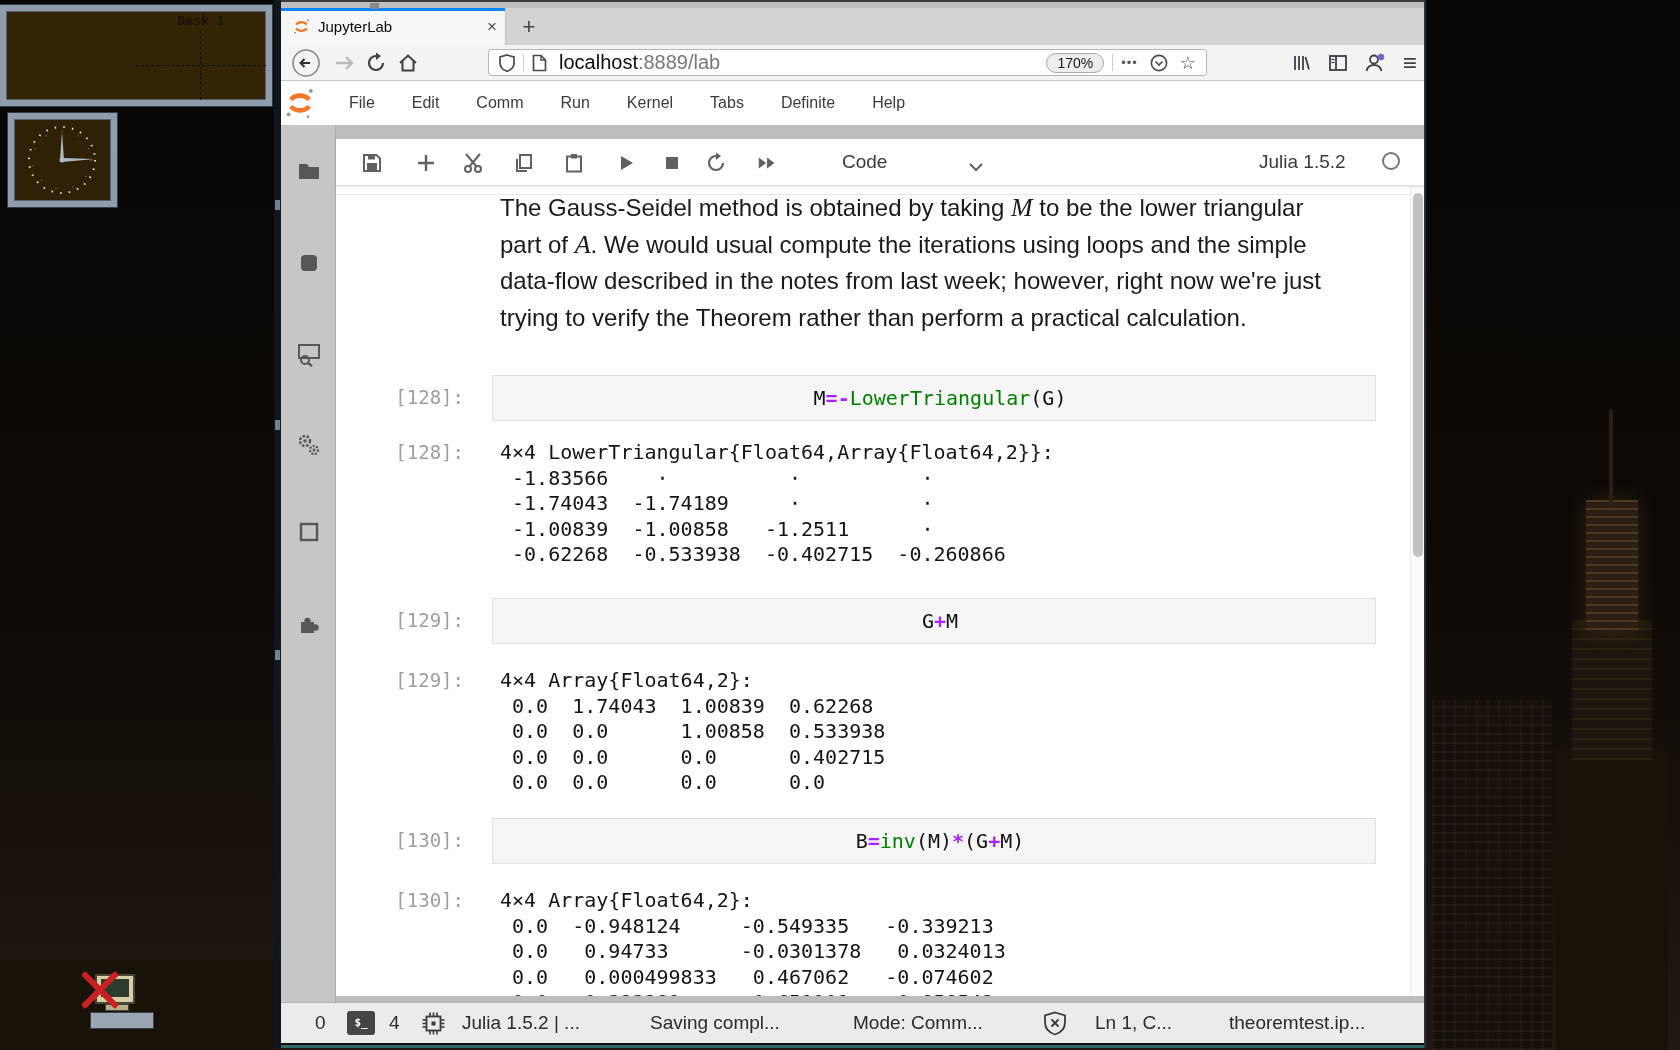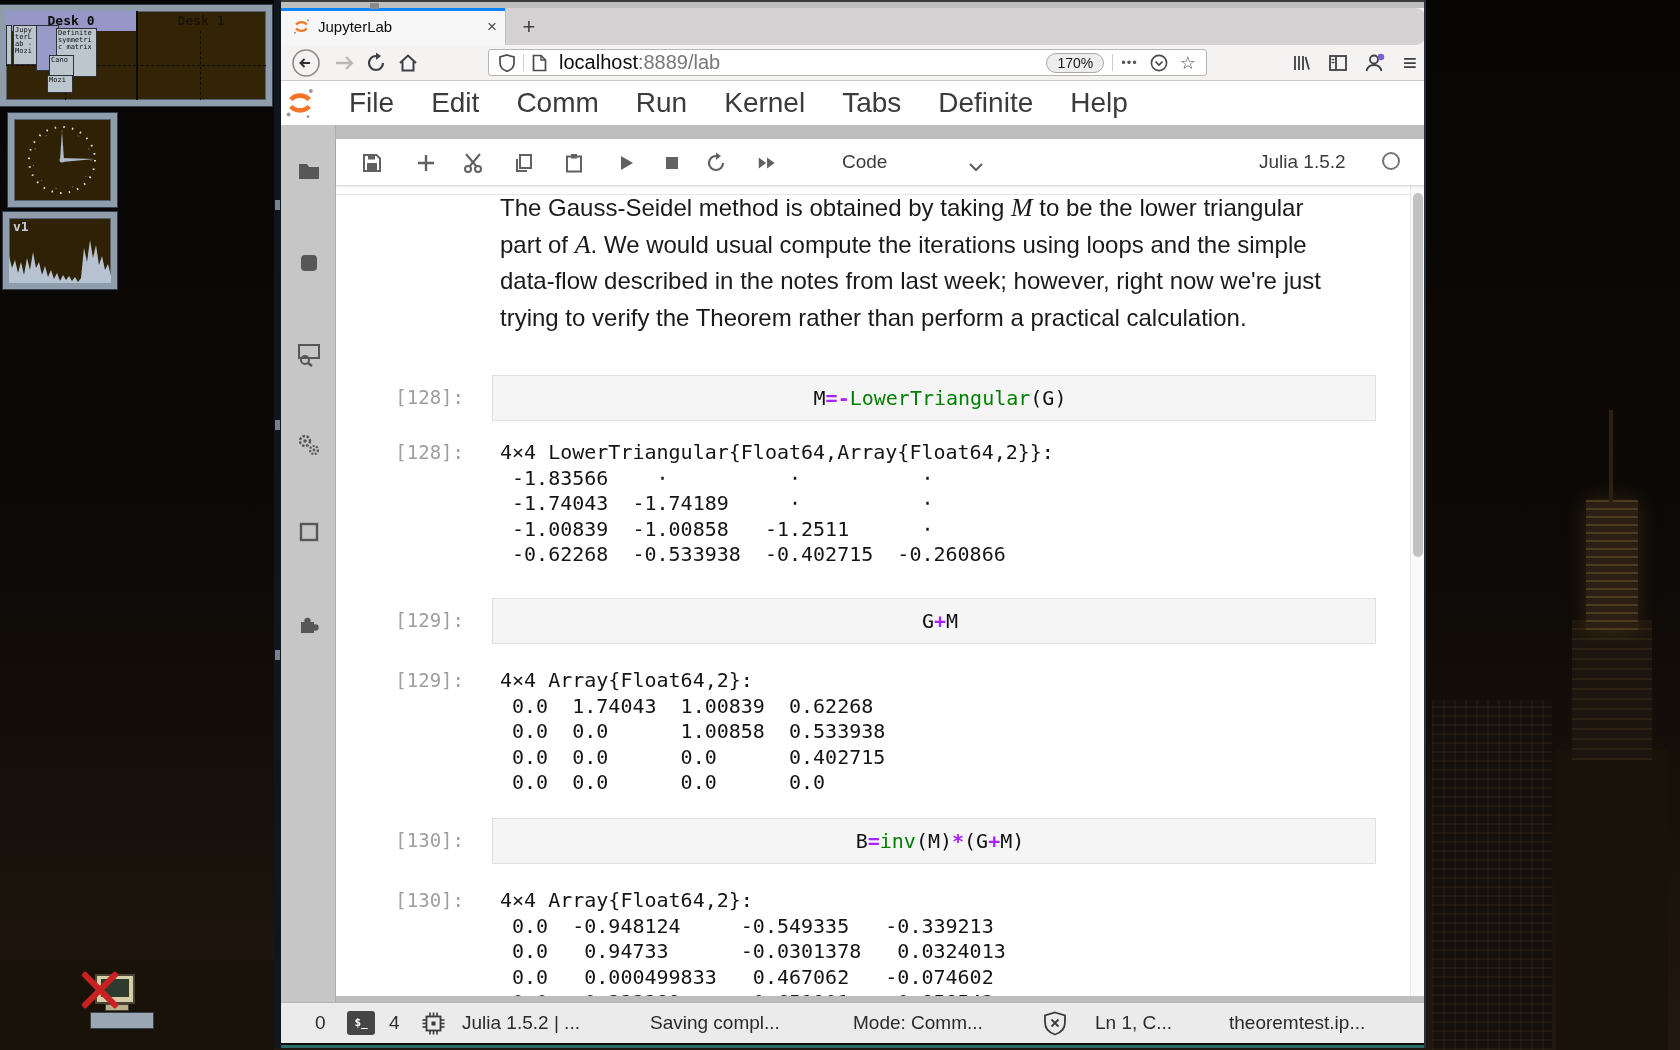--- a/index.html
+++ b/index.html
@@ -45,42 +45,42 @@
   .iconbar{position:absolute;left:90px;top:1012px;width:62px;height:15px;background:#9aa6b2;border:1px solid #39424c;}
   
   .ff{position:absolute;left:274px;top:0;width:1152px;height:1048px;background:#f5f4f2;}
   .leftframe{position:absolute;left:0;top:0;width:7px;height:100%;background:#10161e;z-index:60;}
   .leftframe i{position:absolute;left:1px;width:5px;height:10px;background:#76828f;}
   .rightframe{position:absolute;right:0;top:0;width:2px;height:100%;background:#2b313a;z-index:60;}
   .topframe{position:absolute;left:0;top:0;width:100%;height:8px;background:#bfbfbf;border-top:2px solid #3c3c3c;box-sizing:border-box;z-index:55;}
   .topnotch{position:absolute;left:96px;top:1px;width:9px;height:6px;background:#8a8a8a;}
   .bottomstrip{position:absolute;left:0;bottom:0;width:100%;height:5px;background:#2c6a6a;border-top:2px solid #0b0f0f;box-sizing:border-box;z-index:56;}
   
-  .tabbar{position:absolute;left:0;top:8px;width:100%;height:37px;background:#d4d2d2;border-radius:11px;}
+  .tabbar{position:absolute;left:0;top:8px;width:100%;height:37px;background:#d4d2d2;}
   .tab{position:absolute;left:7px;top:0;width:224px;height:37px;background:#f6f6f6;border-right:1px solid #c0c0c0;}
   .tabstripe{position:absolute;left:0;top:0;width:100%;height:3px;background:#0a84ff;}
   .tabinner{display:flex;align-items:center;height:100%;padding:0 8px 0 12px;gap:8px;}
   .tabtitle{flex:1;font-size:15px;color:#0c0c0d;white-space:nowrap;overflow:hidden;}
   .tabclose{font-size:17px;color:#4a4a4f;cursor:default;}
   .newtab{position:absolute;left:240px;top:4px;width:30px;height:30px;text-align:center;line-height:29px;font-size:22px;color:#3f3f43;}
   
   .navbar{position:absolute;left:7px;right:2px;top:45px;height:36px;background:#f4f3f2;border-bottom:1px solid #c9c7c5;box-sizing:border-box;}
   .navicon{position:absolute;top:3px;width:30px;height:30px;display:flex;align-items:center;justify-content:center;}
   .urlbar{position:absolute;left:207px;top:4px;width:719px;height:27px;background:#ffffff;border:1px solid #b6b6b6;border-radius:3px;box-sizing:border-box;display:flex;align-items:center;}
   .urltext{font-size:20px;color:#0c0c0d;white-space:nowrap;}
   .urltext .dim{color:#787878;}
   .zoombadge{font-size:14px;color:#1a1a1a;border:1px solid #a9a9a9;background:#ededee;border-radius:11px;padding:1px 10px;}
   .urlsep{width:1px;height:17px;background:#ccc;margin:0 8px;}
   .dots{font-size:13px;color:#57575c;letter-spacing:1px;}
   .star{font-size:18px;color:#4a4a4f;}
   
   .jlab{position:absolute;left:7px;right:2px;top:81px;bottom:46px;background:#bdbdbd;}
   .jmenu{position:absolute;left:0;right:0;top:0;height:44px;background:#fff;display:flex;align-items:center;padding-left:4px;box-sizing:border-box;}
   .jmenuitems{display:flex;gap:37px;margin-left:34px;}
-  .jmenuitems span{font-size:28px;color:#3b3b3b;}
+  .jmenuitems span{font-size:16px;color:#3b3b3b;}
   .jbody{position:absolute;left:0;right:0;top:44px;bottom:0;}
   .jsidebar{position:absolute;left:0;top:0;width:55px;bottom:0;background:#c6c6c6;border-right:1px solid #ababab;box-sizing:border-box;}
   .sideicon{position:absolute;left:14px;width:28px;height:28px;display:flex;align-items:center;justify-content:center;}
   .jmain{position:absolute;left:55px;right:0;top:0;bottom:0;}
   .jtoolbar{position:absolute;left:0;right:0;top:14px;height:47px;background:#fff;border-bottom:1px solid #dcdcdc;box-sizing:border-box;box-shadow:0 1px 2px rgba(0,0,0,.10);z-index:5;}
   .tbicon{position:absolute;top:12px;width:24px;height:24px;display:flex;align-items:center;justify-content:center;}
   .tbtext{position:absolute;font-size:19px;color:#3b3b3b;top:12px;}
   .kcircle{position:absolute;width:18px;height:18px;border:2px solid #757575;border-radius:50%;top:13px;box-sizing:border-box;}
   .jcontent{position:absolute;left:0;right:0;top:61px;height:810px;background:#fff;overflow:hidden;z-index:1;}
   .topline{position:absolute;left:0;right:14px;top:8px;height:1px;background:#e6e6e6;}
@@ -110,54 +110,37 @@
 <div id="screen">
 
   <div class="bldg bldgA"></div>
   <div class="bldg towerbase"></div>
   <div class="bldg towermid"></div>
   <div class="bldg towertop"></div>
   <div class="bldg spire"></div>
   <div class="bldg ground"></div>
 
   <div class="pager steel">
-    <div class="desk desk0">
-      <div class="desktitle">Desk 0</div>
-      <div class="dashv" style="left:59px"></div>
-      <div class="dashh" style="top:54px"></div>
-      <div class="pwin" style="left:0;top:14px;width:6px;height:40px"></div>
-      <div class="pwin-focus" style="left:30px;top:14px;width:21px;height:44px"></div>
-      <div class="pwin" style="left:7px;top:14px;width:24px;height:40px">JupyterLab - Mozi</div>
-      <div class="pwin" style="left:50px;top:17px;width:41px;height:49px">Definite symmetric matrix</div>
-      <div class="pwin" style="left:43px;top:44px;width:25px;height:23px">Cano</div>
-      <div class="pwin" style="left:41px;top:64px;width:26px;height:18px">Mozi</div>
-    </div>
     <div class="desk desk1">
       <div class="desktitle" style="color:#1b1408">Desk 1</div>
       <div class="dashv" style="left:64px"></div>
       <div class="dashh" style="top:54px"></div>
     </div>
   </div>
 
   <div class="clockw steel">
     <svg width="97" height="82" viewBox="0 0 97 82">
       <circle cx="48" cy="41" r="33" fill="none" stroke="#d9dee5" stroke-width="2" stroke-dasharray="1.5,7.2"></circle>
       <circle cx="48" cy="41" r="29" fill="none" stroke="#9aa5b2" stroke-width="1" stroke-dasharray="1,16"></circle>
       <polygon points="46,41 48,12 50,41" fill="#aeb9c6"></polygon>
       <polygon points="48,39 81,40 48,43" fill="#aeb9c6"></polygon>
       <circle cx="48" cy="41" r="2.5" fill="#aeb9c6"></circle>
     </svg>
   </div>
 
-  <div class="vgraph steel">
-    <div class="vlabel">v1</div>
-    <svg width="102" height="65" viewBox="0 0 102 65">
-      <polygon fill="#b7c3d1" points="0,65 0,38 3,50 6,42 9,55 12,44 15,57 18,40 21,52 24,34 27,50 30,44 33,57 36,48 39,59 42,52 45,61 48,55 51,63 54,57 57,62 60,58 63,63 66,59 69,64 72,60 75,30 78,44 81,22 84,40 87,27 90,47 93,38 96,52 99,46 102,58 102,65"></polygon>
-    </svg>
-  </div>
 
   <div>
     <div class="monitor">
       <div class="monscreen"></div>
     </div>
     <div class="monbase"></div>
     <div class="xbar" style="left:76px;top:987px;transform:rotate(45deg)"></div>
     <div class="xbar" style="left:76px;top:987px;transform:rotate(-45deg)"></div>
     <div class="iconbar"></div>
   </div>

